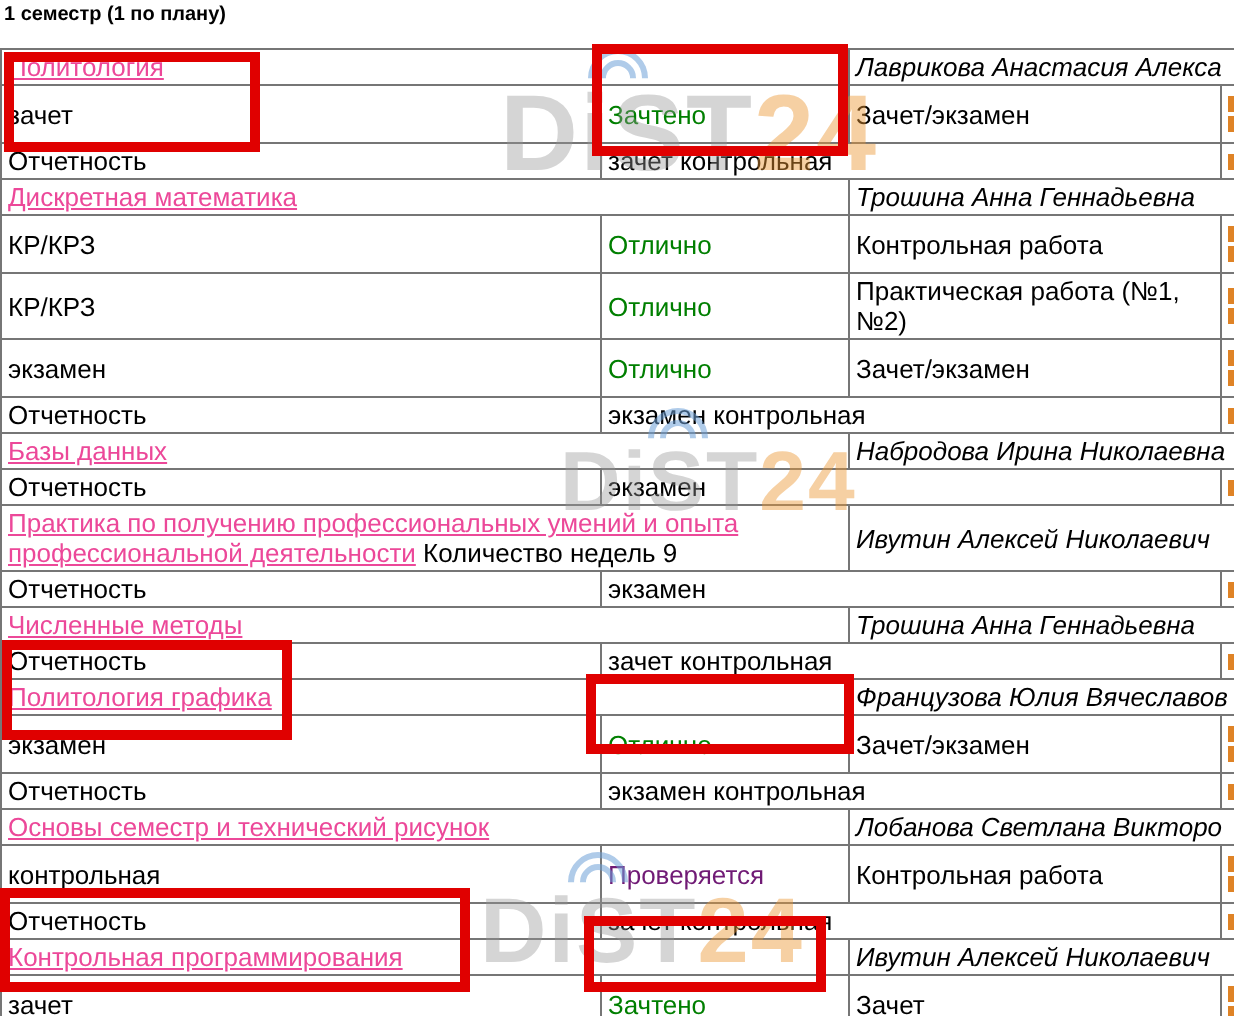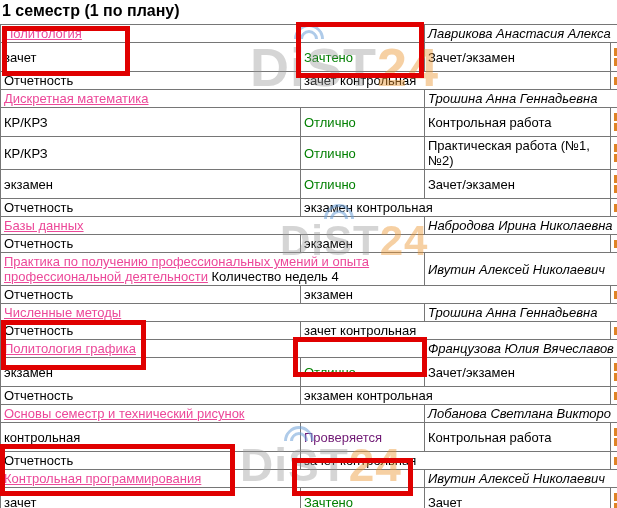--- a/index.html
+++ b/index.html
@@ -2,21 +2,21 @@
 <html><head>
 <meta charset="utf-8">
 <style>
   html,body{margin:0;padding:0;}
   body{
     width:617px;height:508px;overflow:hidden;position:relative;
     background:#ffffff;font-family:"Liberation Sans",sans-serif;color:#000;
   }
   .page-title{
     position:absolute;top:2px;left:2px;
-    font-size:16px;font-weight:bold;white-space:nowrap;
+    font-size:10px;font-weight:bold;white-space:nowrap;
   }
   table.grades{
     position:absolute;top:24px;left:0;
     border-collapse:collapse;table-layout:fixed;width:662px;
     background:#fff;
   }
   table.grades td{
     border:1px solid #767676;
     font-size:13px;padding:1px 3px;vertical-align:middle;overflow:hidden;
   }
@@ -136,21 +136,21 @@
         <td class="cell-teacher" colspan="2">Набродова Ирина Николаевна</td>
       </tr>
       <tr class="row-report">
         <td class="cell-report-label">Отчетность</td>
         <td class="cell-report-value" colspan="2">экзамен</td>
         <td class="cell-clip">
           <div class="sl"></div>
         </td>
       </tr>
       <tr class="row-subject">
-        <td class="cell-subject" colspan="2"><a class="subj-link">Практика по получению профессиональных умений и опыта профессиональной деятельности</a><span class="subj-extra"> Количество недель 4</span></td>
+        <td class="cell-subject" colspan="2"><a class="subj-link">Практика по получению профессиональных умений и опыта профессиональной деятельности</a><span class="subj-extra"> Количество недель 9</span></td>
         <td class="cell-teacher" colspan="2">Ивутин Алексей Николаевич</td>
       </tr>
       <tr class="row-report">
         <td class="cell-report-label">Отчетность</td>
         <td class="cell-report-value" colspan="2">экзамен</td>
         <td class="cell-clip">
           <div class="sl"></div>
         </td>
       </tr>
       <tr class="row-subject">

